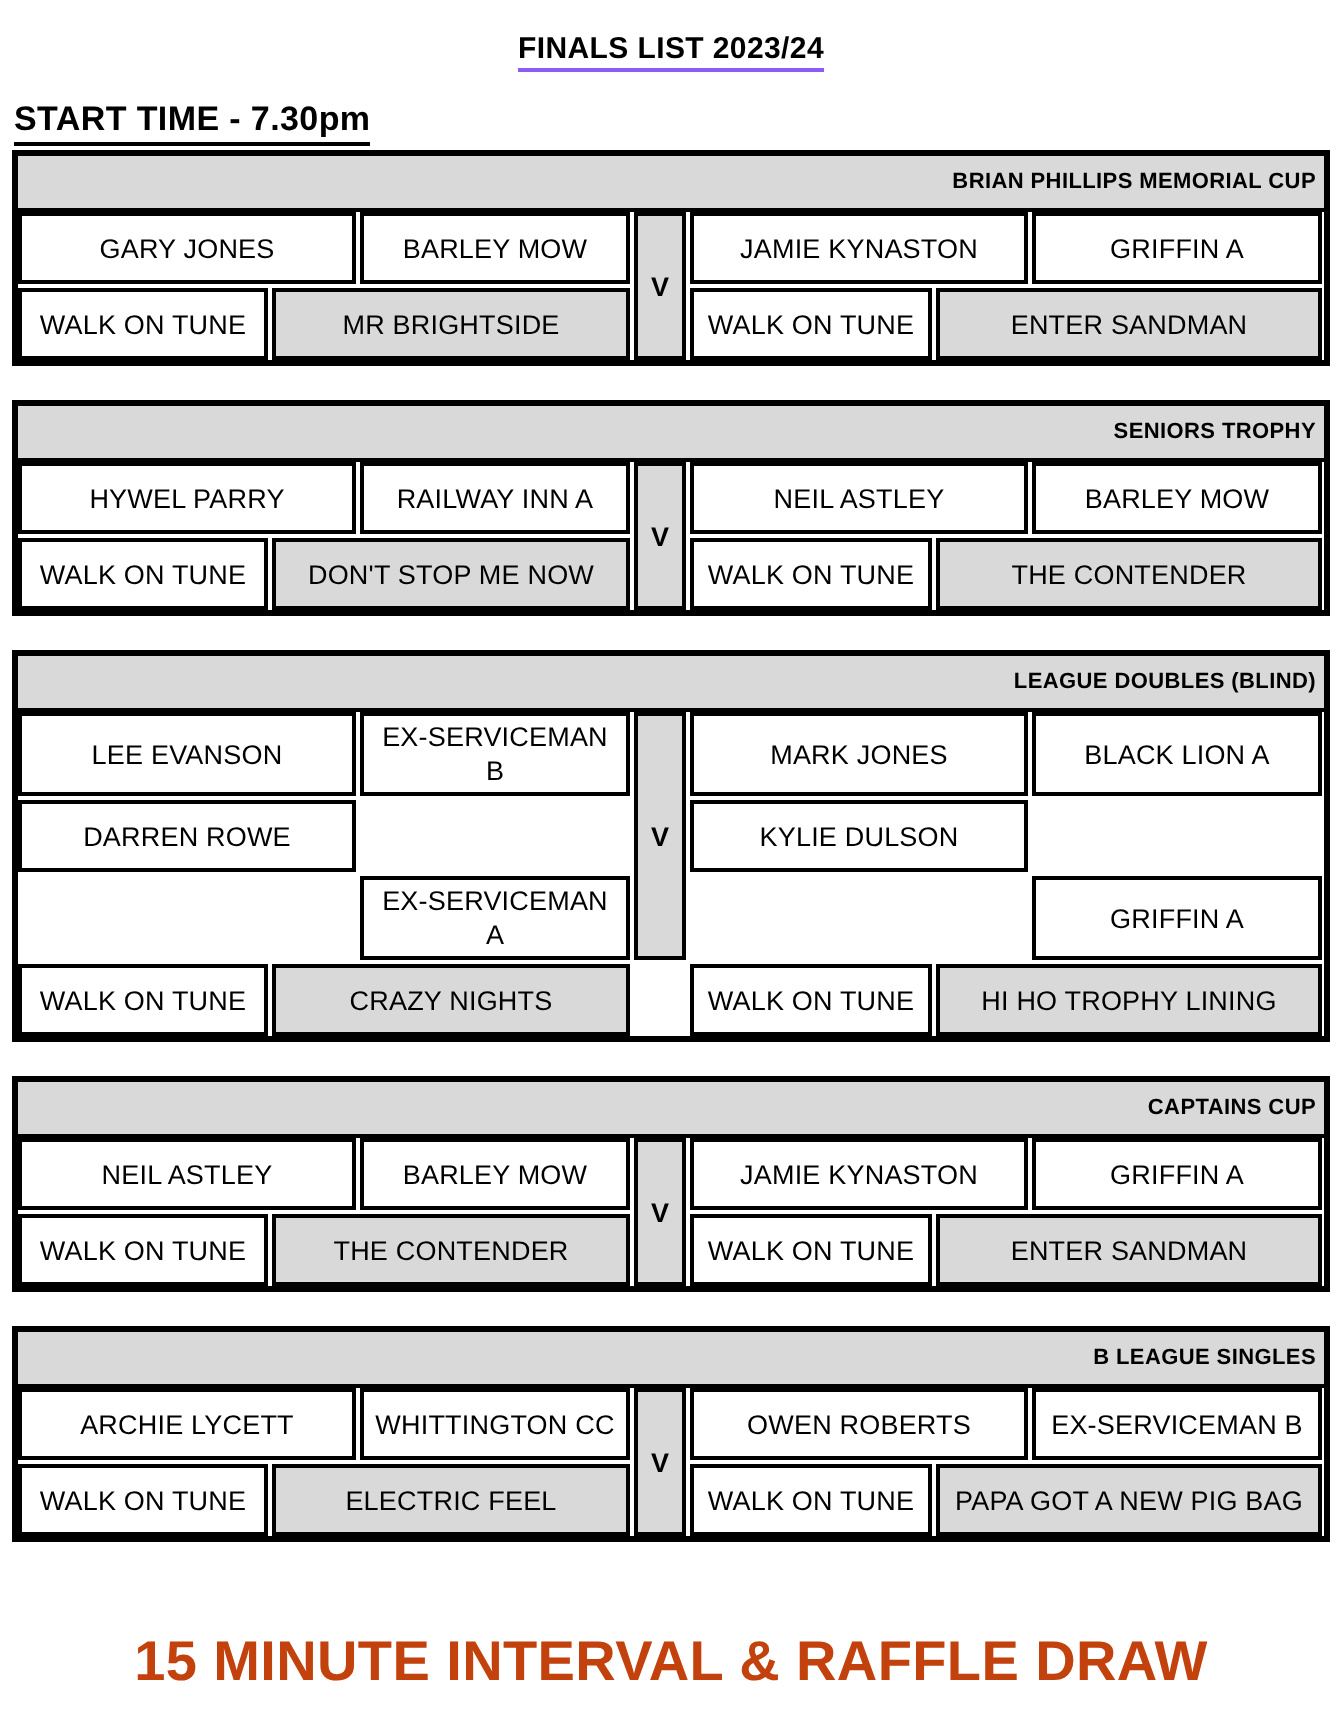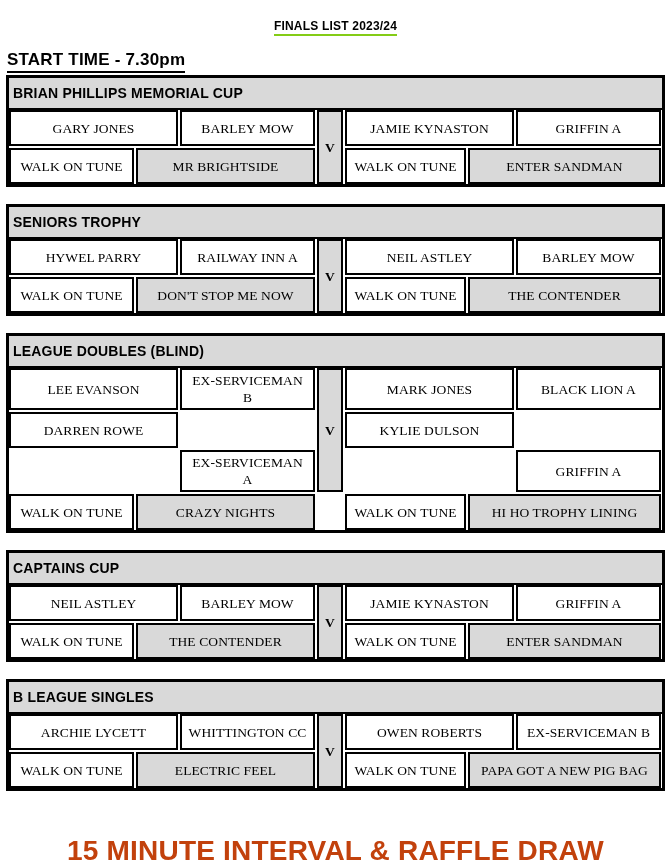--- a/index.html
+++ b/index.html
@@ -5,41 +5,41 @@
   html, body { margin:0; padding:0; background:#ffffff; }
   body {
     width:671px; height:864px; overflow:hidden;
     font-family:"Liberation Sans", sans-serif;
     color:#000;
   }
   .page { padding-top:16px; }
 
   .doc-title-wrap { text-align:center; margin:0 0 14px 0; }
   .doc-title {
-    display:inline-block; font-size:12px; font-weight:bold;
-    border-bottom:2px solid #84cc16; padding-bottom:1px; letter-spacing:0.2px;
+    display:inline-block; font-size:15px; font-weight:bold;
+    border-bottom:2px solid #8b5cf6; padding-bottom:1px; letter-spacing:0.2px;
   }
   .start-time-wrap { margin:0 0 2px 7px; }
   .start-time {
     display:inline-block; font-size:17px; font-weight:bold;
     border-bottom:2px solid #000; padding-bottom:1px; letter-spacing:0.2px;
   }
 
   .cup {
     border:3px solid #000; margin:0 6px 17px 6px; background:#ffffff;
   }
   .cup-title {
     background:#d9d9d9; border-bottom:2px solid #000;
-    font-weight:bold; font-size:14px; text-align:left;
+    font-weight:bold; font-size:11px; text-align:right;
     padding:7px 4px; letter-spacing:0.2px;
   }
   .cup-grid {
     display:grid;
     grid-template-columns:125px 42px 135px 26px 121px 46px 145px;
-    gap:2px; background:#ffffff;font-family:Liberation Serif, serif;
+    gap:2px; background:#ffffff;
   }
   .cell {
     border:2px solid #000; background:#ffffff;
     display:flex; align-items:center; justify-content:center;
     text-align:center; font-size:13.5px; line-height:1.26;
     padding:2px 4px; min-height:28px; letter-spacing:0.1px;
   }
   .shaded { background:#d9d9d9; }
   .c-lname { grid-column:1 / span 2; }
   .c-lteam { grid-column:3; }

